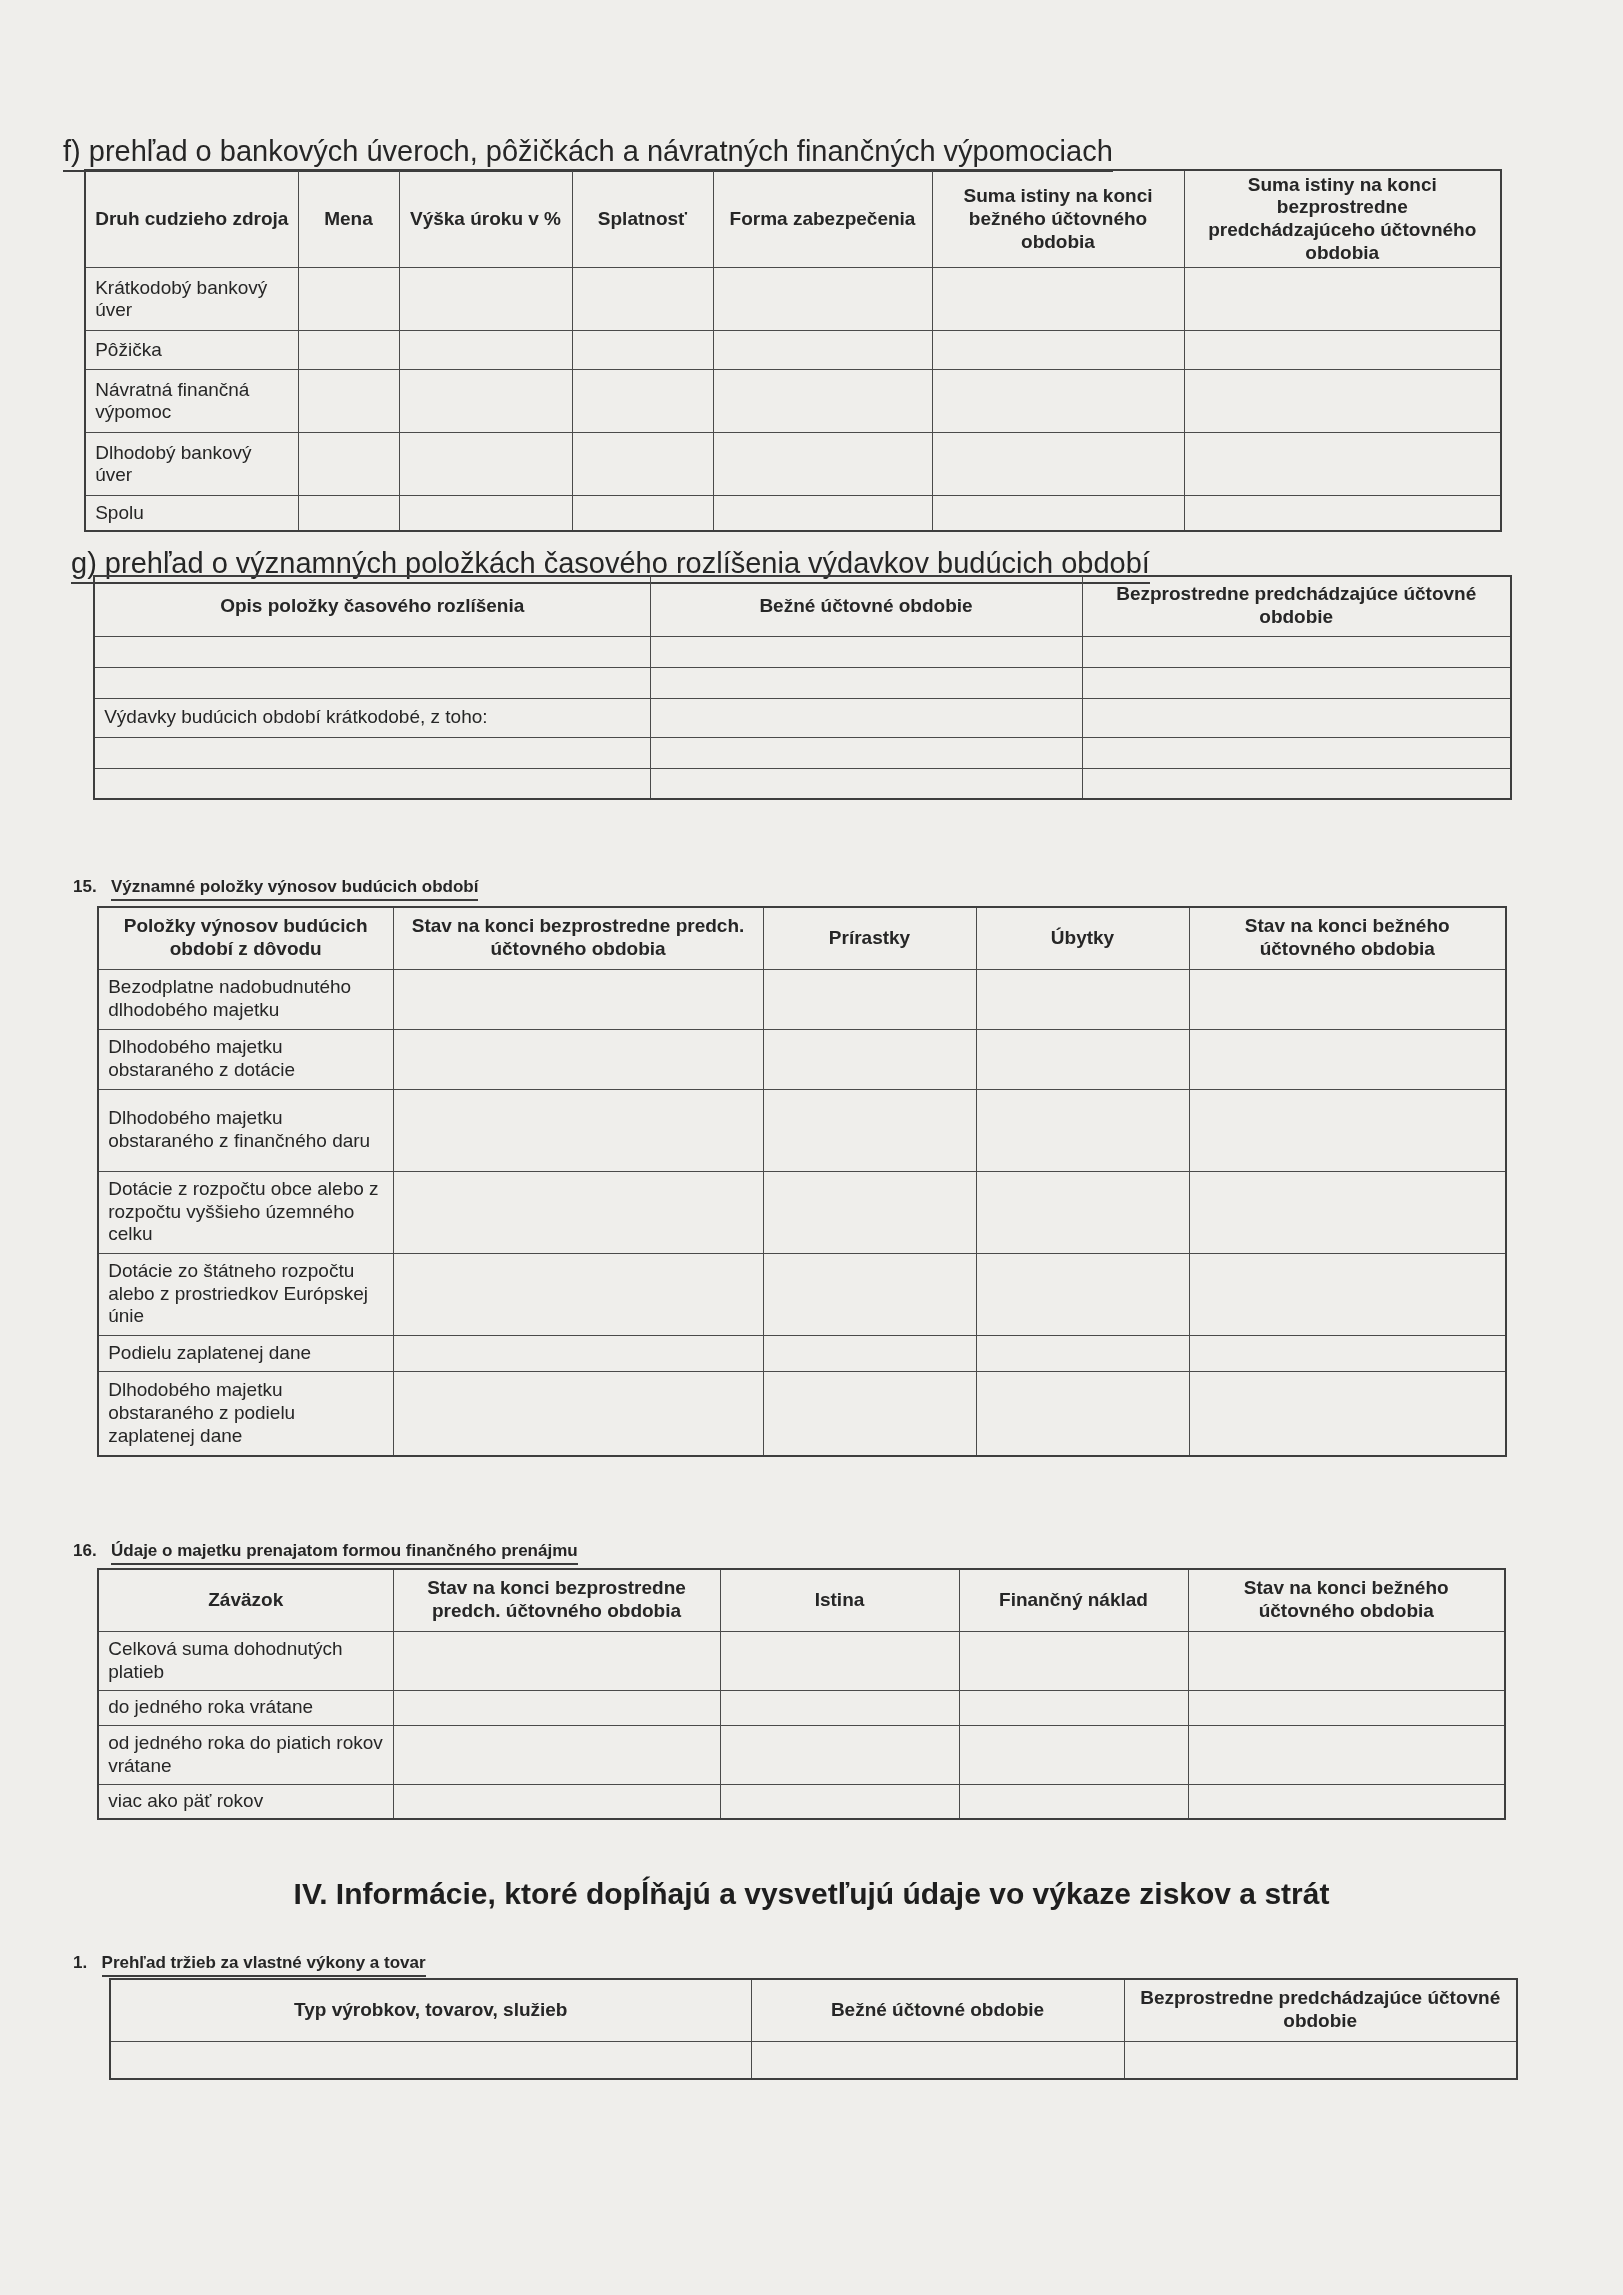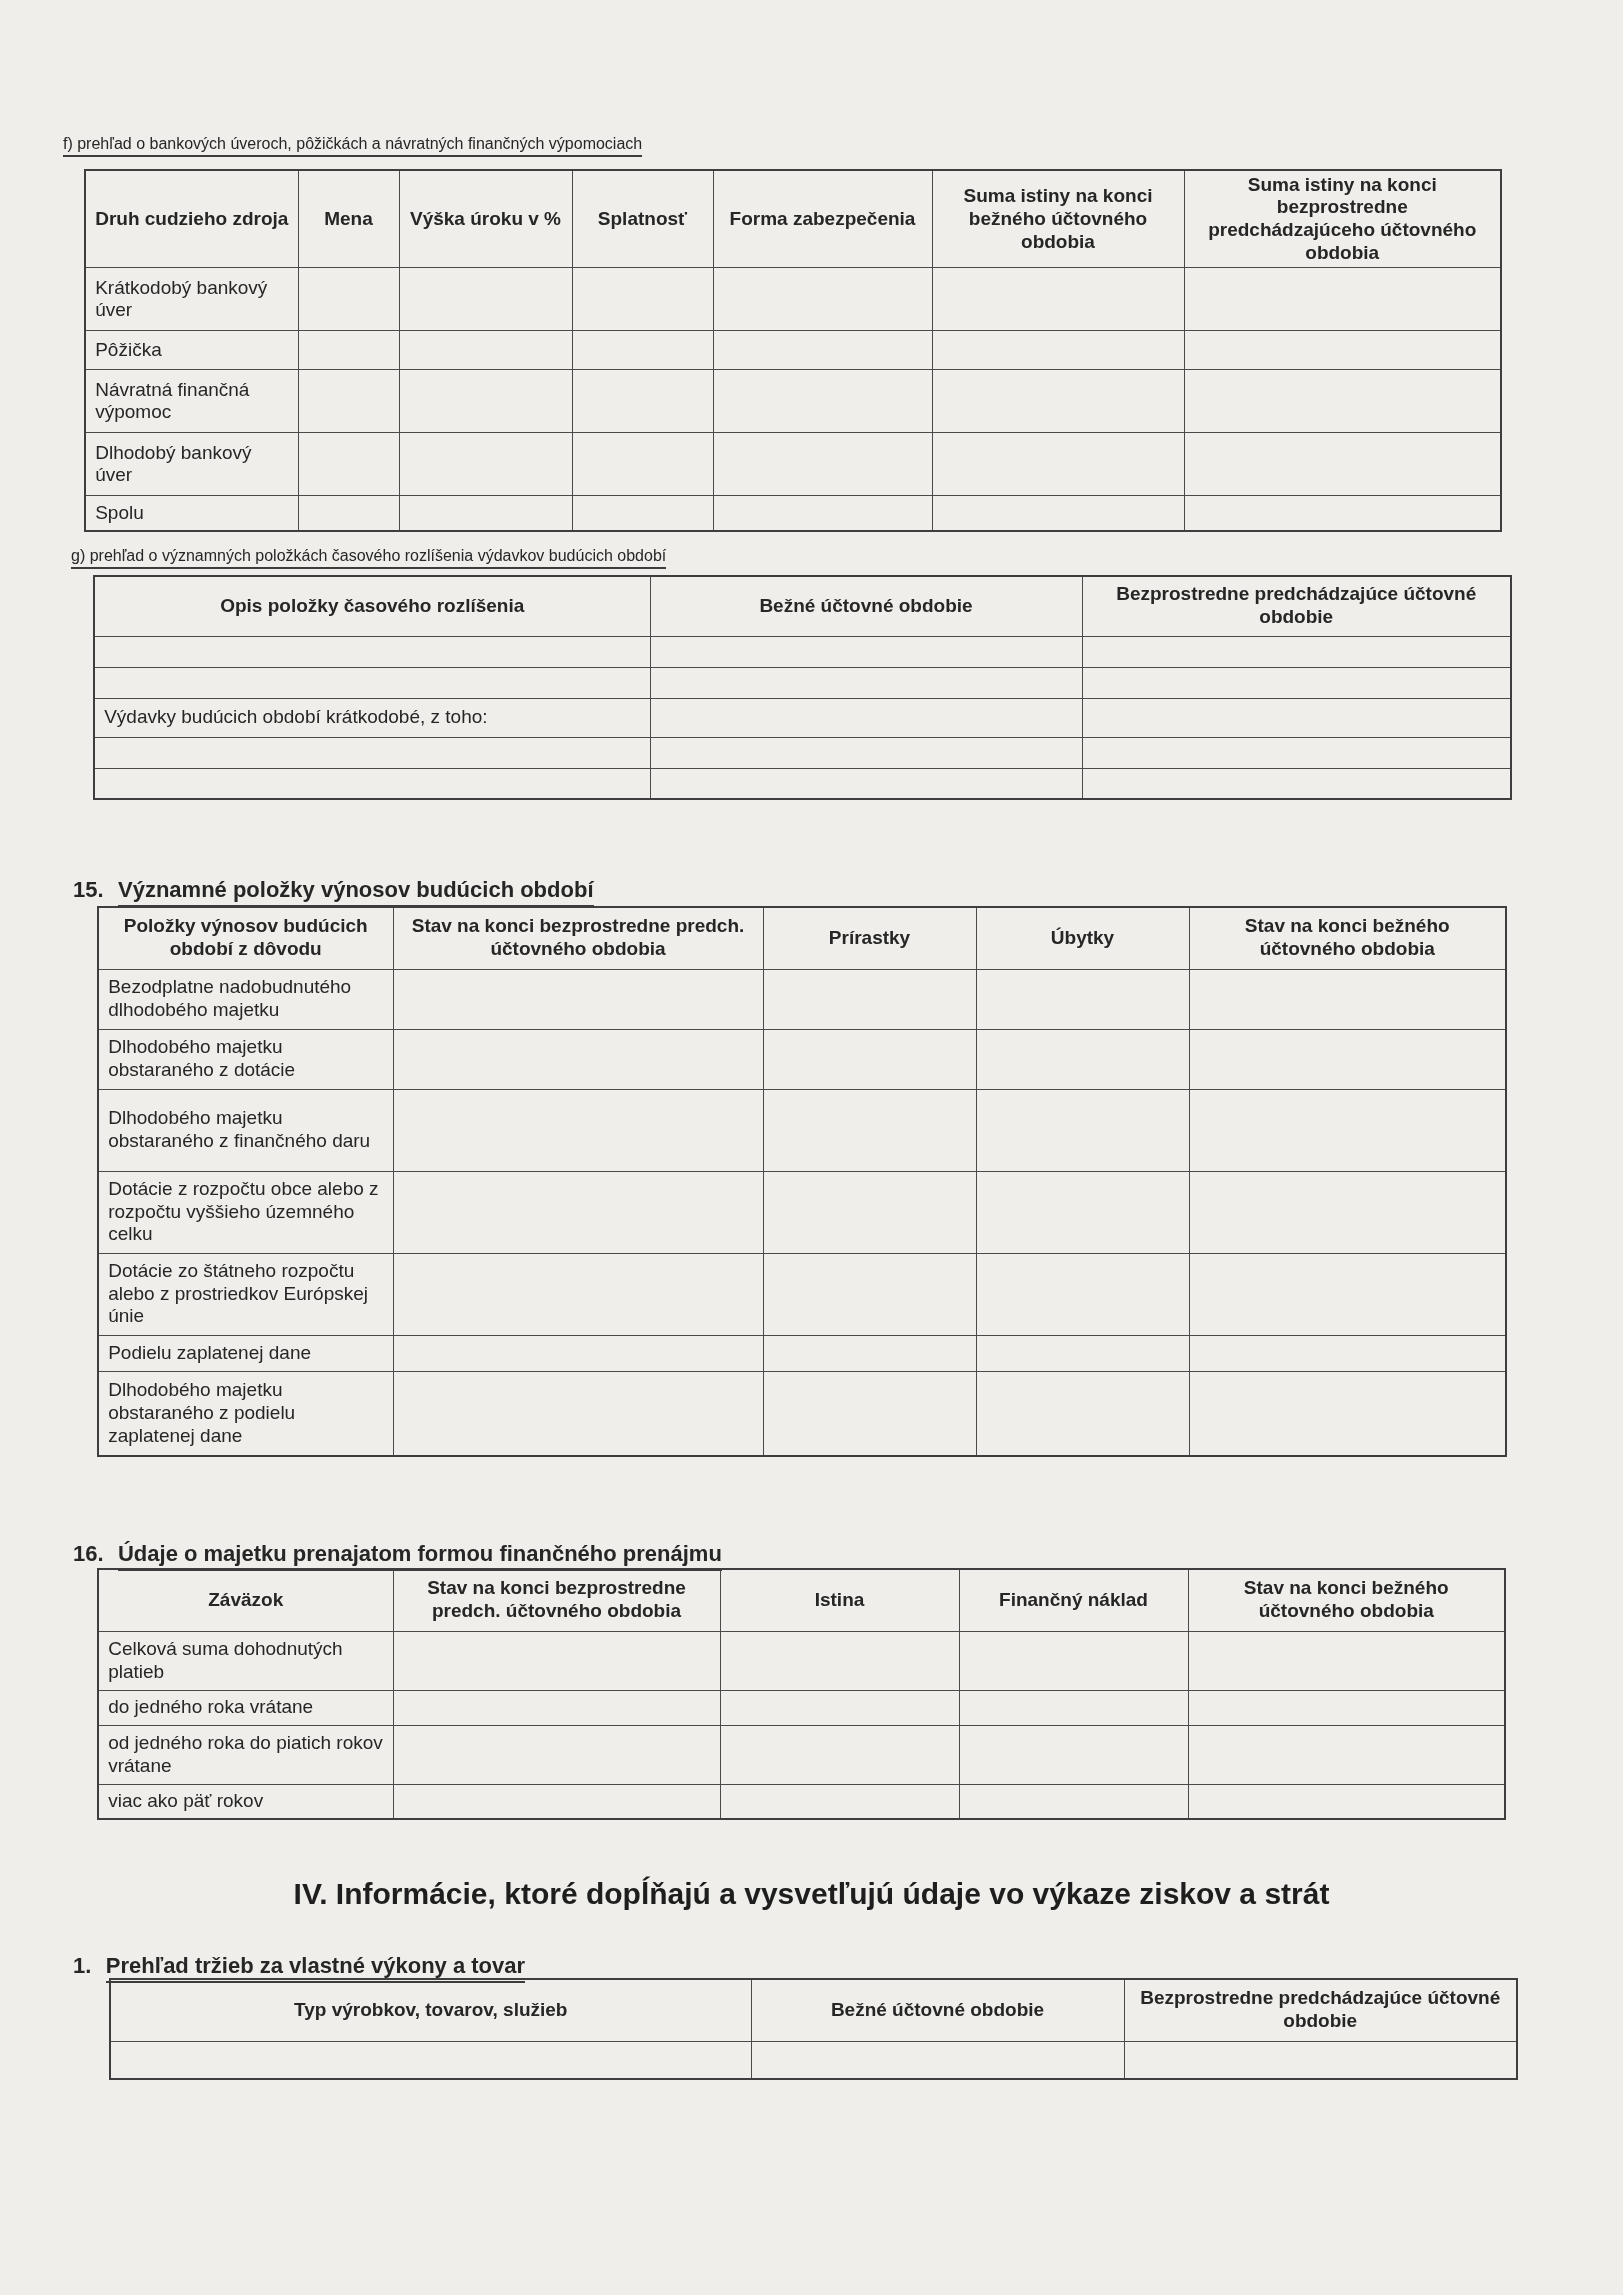--- a/index.html
+++ b/index.html
@@ -6,22 +6,22 @@
   html,body { margin:0; padding:0; }
   body {
     width:1623px; height:2295px;
     background:#efeeeb;
     font-family:"Liberation Sans","DejaVu Sans",sans-serif;
     color:#262626;
     position:relative;
     overflow:hidden;
   }
   .sec { position:absolute; }
-  .heading { font-size:16px; white-space:nowrap; }
-  .heading-bold { font-size:22px; font-weight:bold; white-space:nowrap; }
+  .heading { font-size:29px; white-space:nowrap; }
+  .heading-bold { font-size:17px; font-weight:bold; white-space:nowrap; }
   .num { margin-right:14.4px; font-weight:bold; }
   .u { border-bottom:2px solid #3c3c3c; padding-bottom:2.6px; }
   .big-heading {
     width:1623px; text-align:center;
     font-size:30px; font-weight:bold; color:#1e1e1e;
   }
   table { border-collapse:collapse; table-layout:fixed; border:2px solid #3e3e3e; }
   td, th {
     border:1.3px solid #4a4a4a;
     font-size:19px; line-height:1.2;

